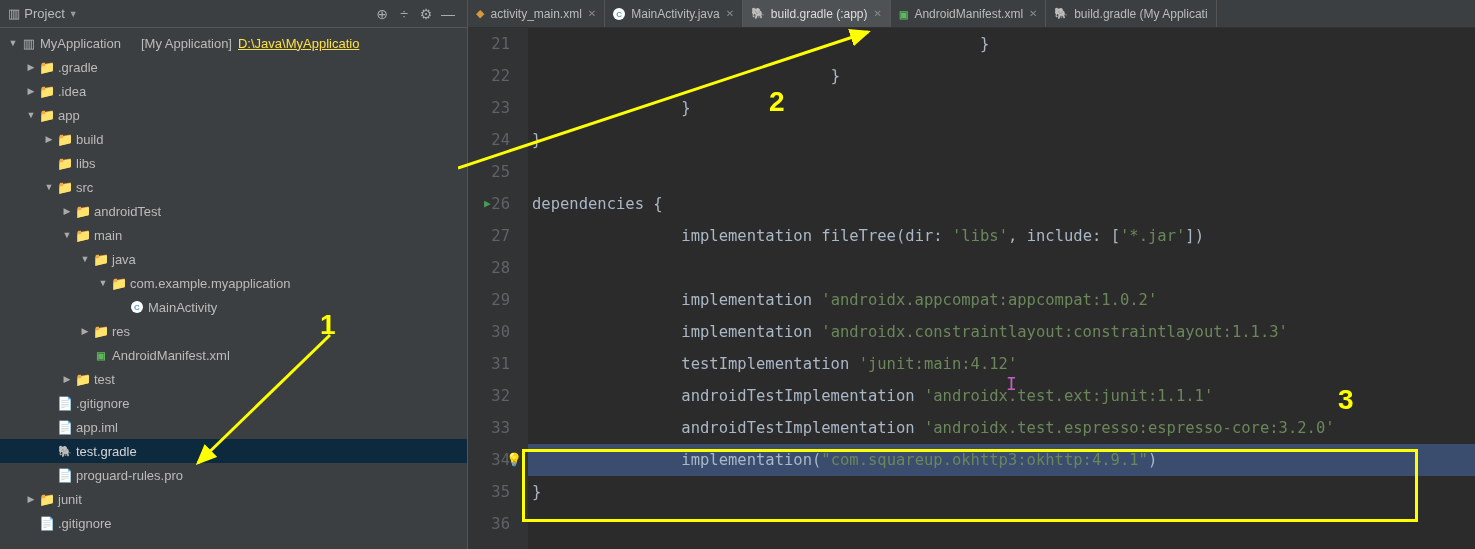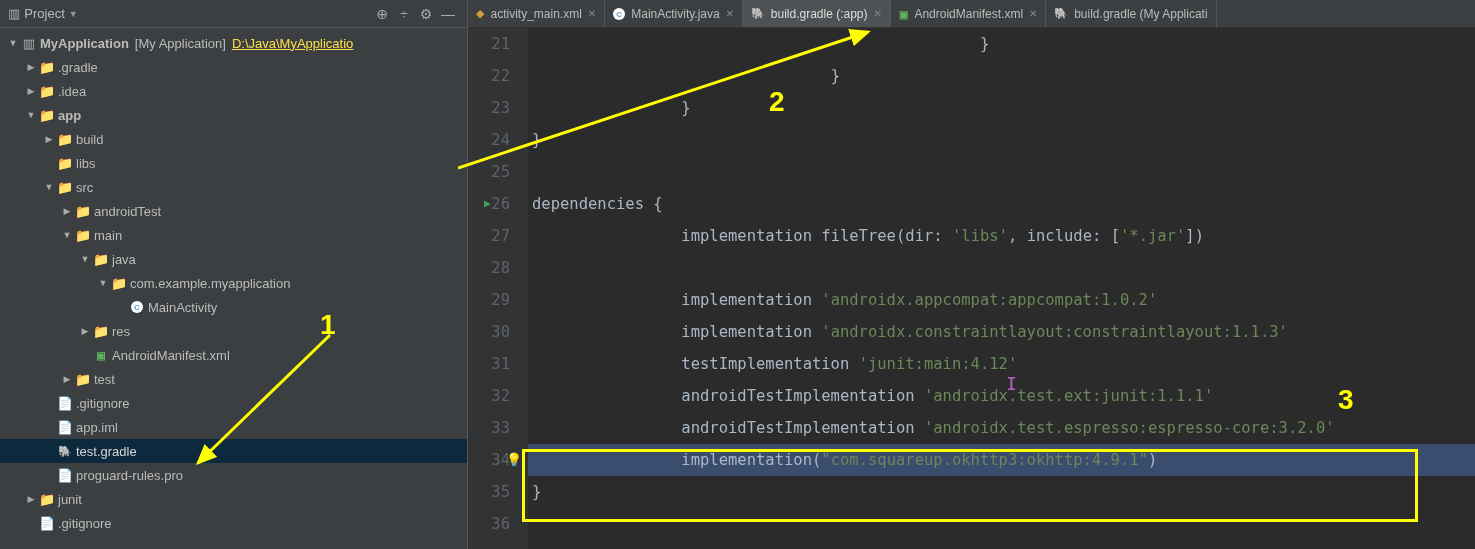--- a/index.html
+++ b/index.html
@@ -168,21 +168,21 @@
       position: absolute;
       border: 3px solid #ffff00;
       pointer-events: none;
       z-index: 98;
     }
     .cursor-caret {
       position: absolute;
       color: #c060c0;
       font-size: 18px;
     }
-    .bold { font-weight: bold; }
+    .bold { font-weight: normal; }
   </style>
 </head>
 <body>
 
 <div class="sidebar">
   <div class="sidebar-header">
     <div class="project-label">
       <span class="folder-icon">▥</span>
       <span>Project</span>
       <span class="dropdown-arrow">▼</span>
@@ -191,21 +191,21 @@
     <div class="sidebar-icon-btn">⊕</div>
     <div class="sidebar-icon-btn">÷</div>
     <div class="sidebar-icon-btn">⚙</div>
     <div class="sidebar-icon-btn">—</div>
   </div>
   <div class="tree">
     <div class="tree-item">
       <span class="tree-arrow">▼</span>
       <span class="tree-icon folder-icon">▥</span>
       <span class="tree-label bold">MyApplication</span>
-      <span class="tree-label" style="margin-left:6px">[My Application]</span>
+      <span class="tree-label" style="margin-left:20px">[My Application]</span>
       <span class="tree-label muted" style="margin-left:6px">D:\Java\MyApplicatio</span>
     </div>
     <div id="tree-items">
         <div class="tree-item">
           <span class="tree-indent" style="width:18px"></span>
           <span class="tree-arrow">▶</span>
           <span class="tree-icon">
             <span class="folder-orange">📁</span>
           </span>
           <span class="tree-label">.gradle</span>

